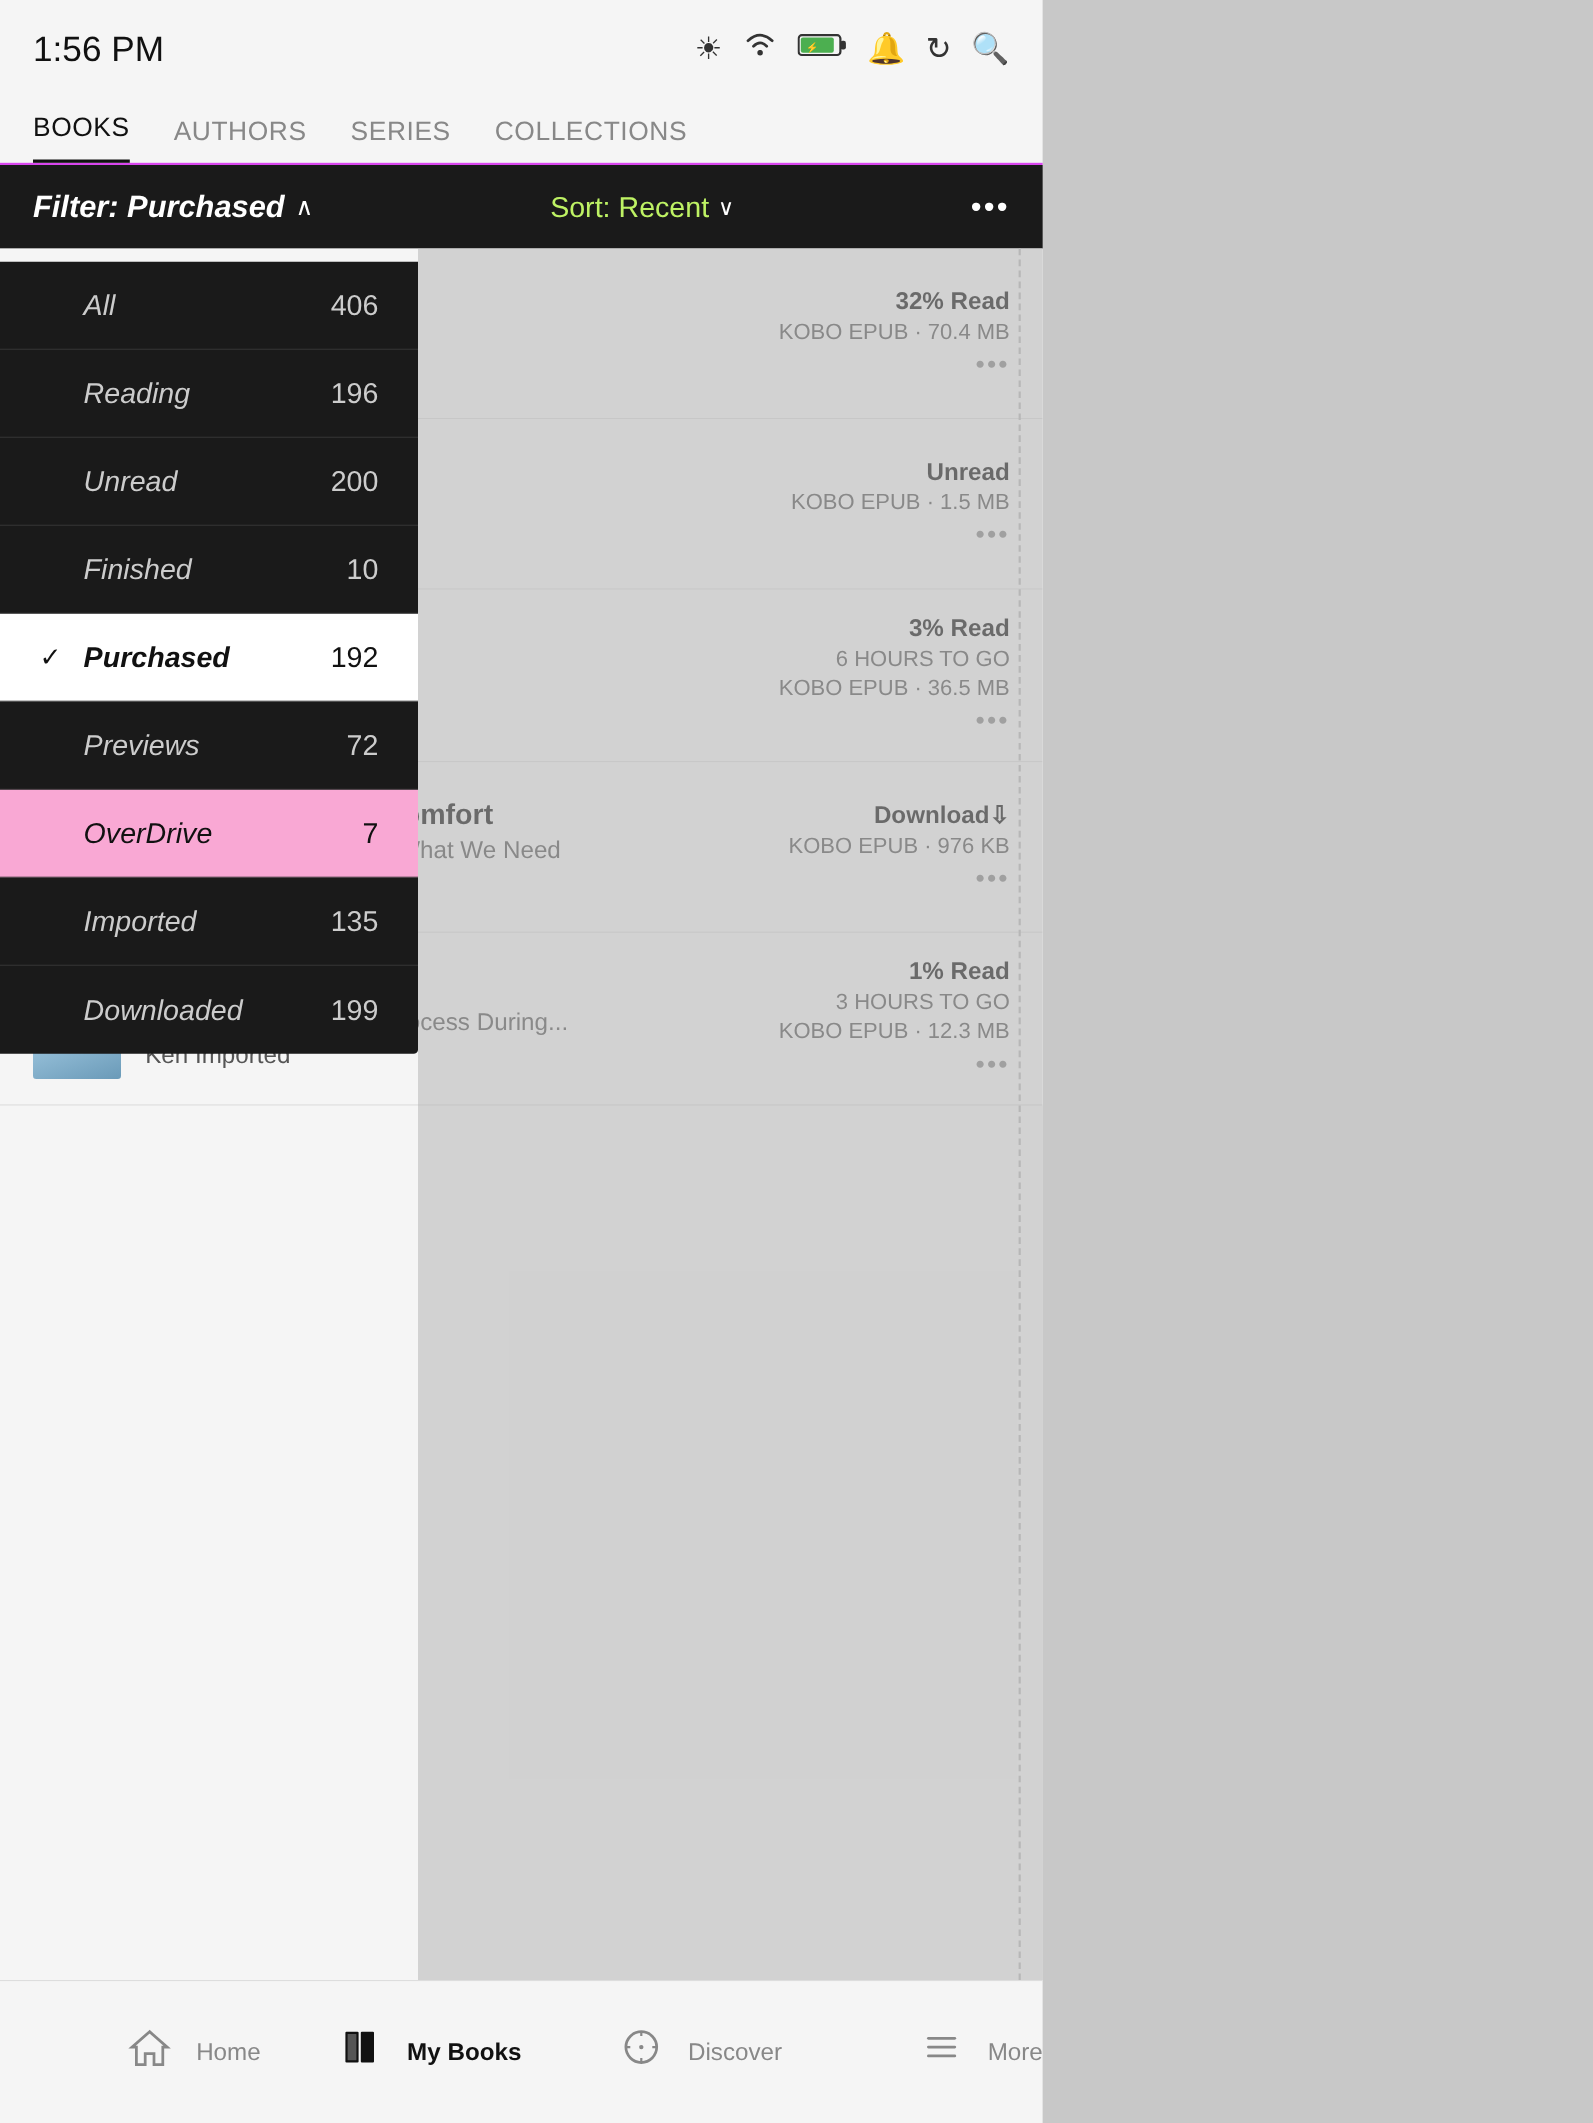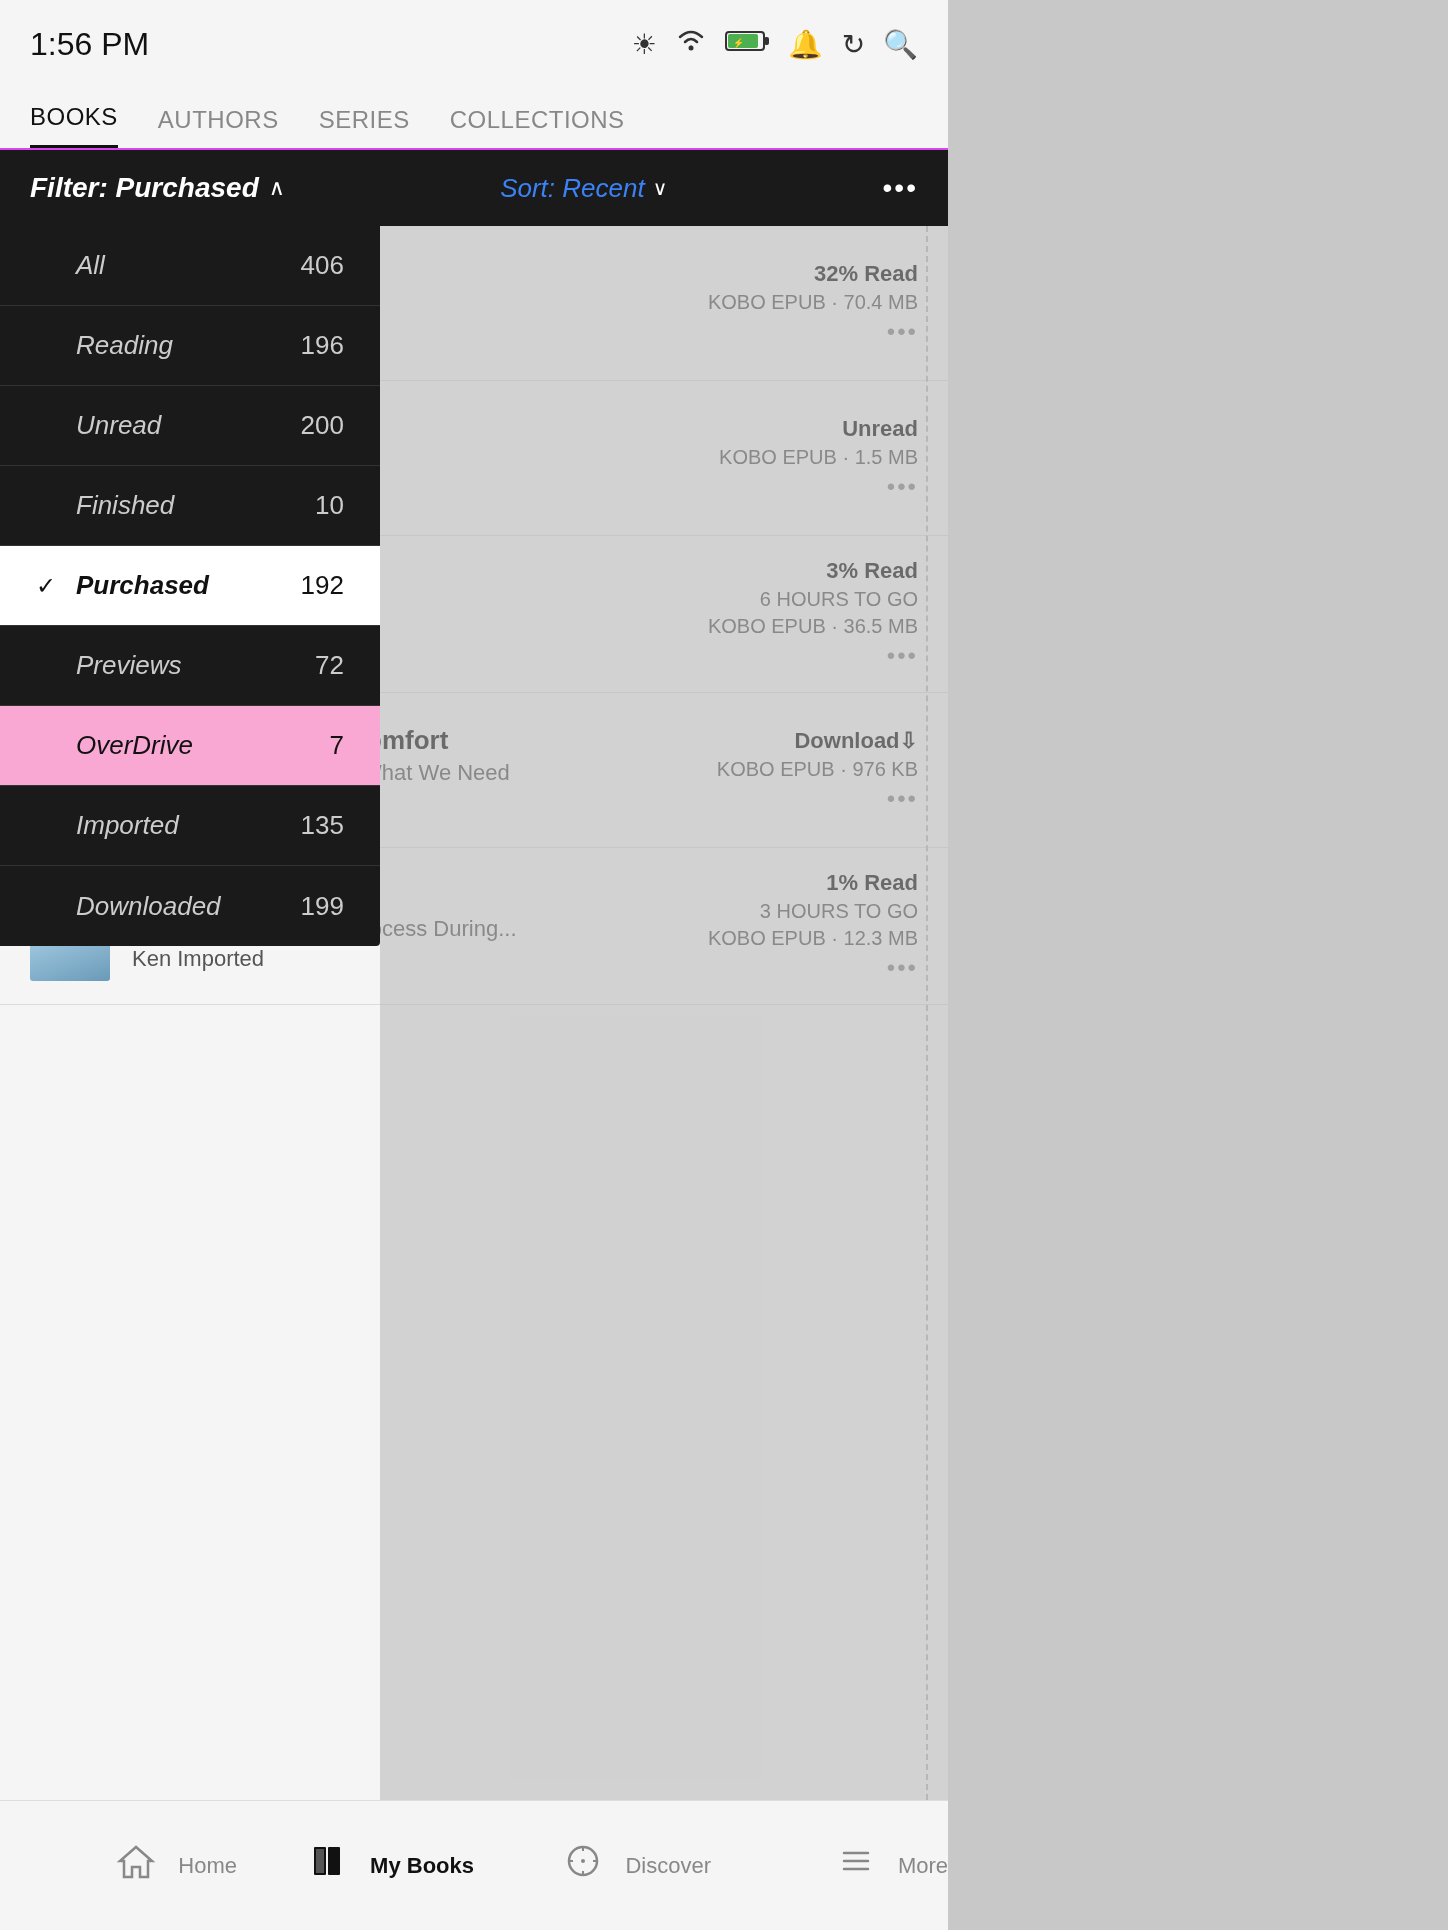--- a/index.html
+++ b/index.html
@@ -86,39 +86,38 @@
       color: #fff;
     }
     .sort-btn {
       display: flex;
       align-items: center;
       gap: 8px;
       cursor: pointer;
     }
     .sort-label {
       font-size: 26px;
-      font-style: italic;
-      color: #3b82f6;
+      color: #bef264;
       font-weight: 400;
     }
     .sort-chevron {
       font-size: 20px;
       color: #fff;
     }
     .more-dots {
       font-size: 28px;
       color: #fff;
       cursor: pointer;
       letter-spacing: 2px;
     }
 
     
     .dropdown {
       position: absolute;
-      top: 76px;
+      top: 88px;
       left: 0;
       width: 380px;
       background: #1a1a1a;
       z-index: 100;
       border-bottom-right-radius: 4px;
     }
     .dropdown-item {
       display: flex;
       justify-content: space-between;
       align-items: center;

